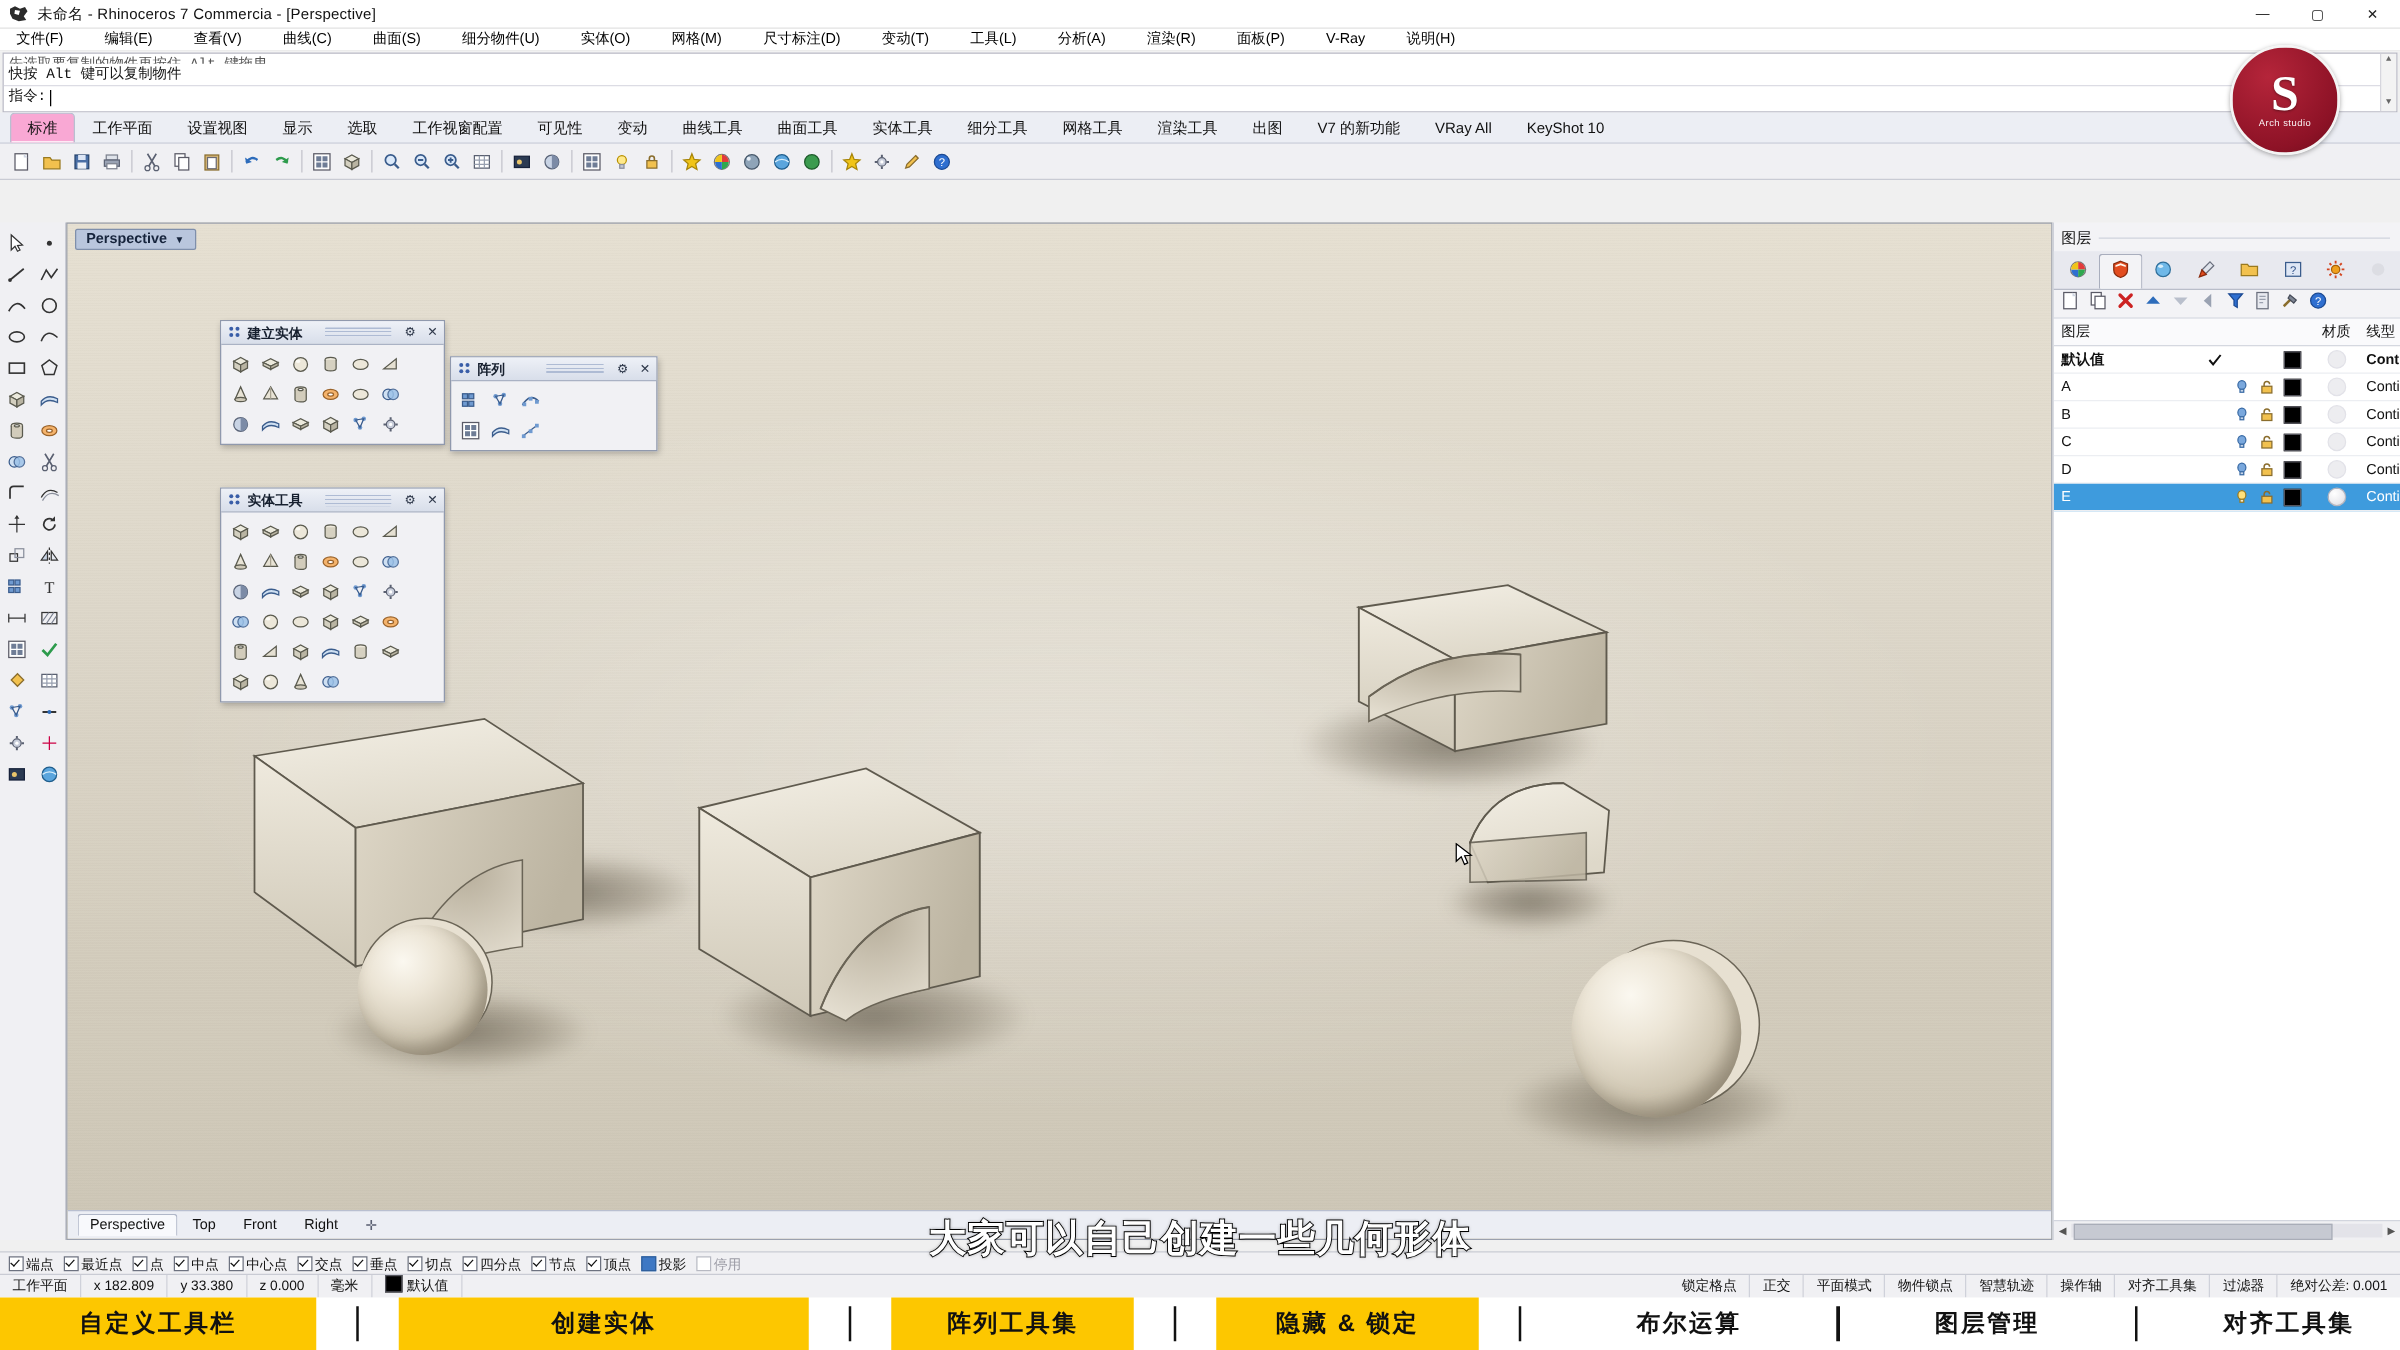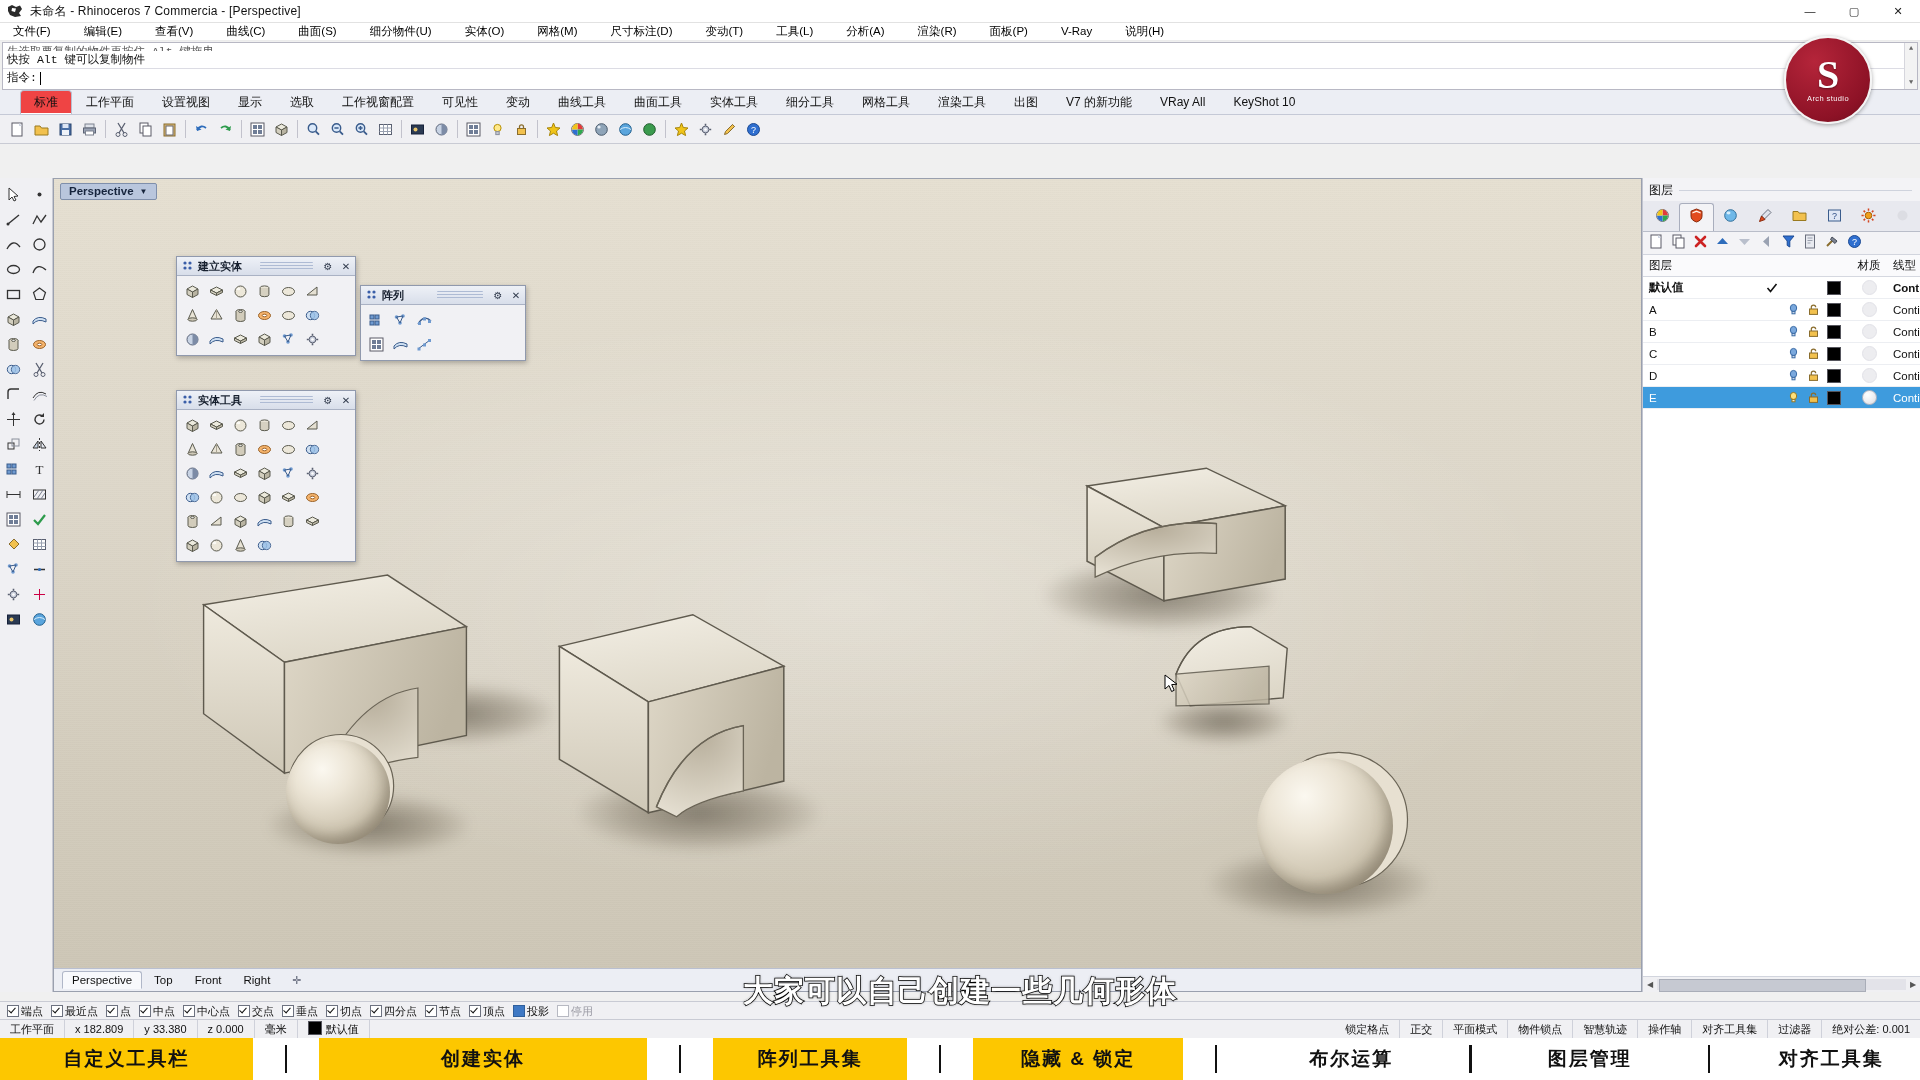--- a/index.html
+++ b/index.html
@@ -34,21 +34,21 @@
     animation:blink 1.06s steps(1) infinite;}
   @keyframes blink{0%,50%{opacity:1}50.01%,100%{opacity:0}}
   .cmd-scroll{position:absolute;right:0;top:0;width:12px;height:100%;background:#f3f3f3;border-left:1px solid #d6d6dd;}
   .cmd-scroll .arr{font-size:7px;color:#666;text-align:center;line-height:10px;}
 
   
   .tabstrip{height:24px;background:#eceef4;display:flex;align-items:flex-end;position:relative;
     border-bottom:1px solid #c5c9d6;padding-left:8px;}
   .tab{font-size:12px;color:#111;padding:3px 13px 4px 13px;line-height:16px;white-space:nowrap;
     border:1px solid transparent;border-bottom:none;border-radius:4px 4px 0 0;}
-  .tab.active{background:#ef4444;border-color:#b9bfd0;box-shadow:0 -1px 0 #fff inset;margin-left:12px;}
+  .tab.active{background:#f9a8d4;border-color:#b9bfd0;box-shadow:0 -1px 0 #fff inset;}
 
   
   .maintoolbar{height:28px;background:#f0f0f3;display:flex;align-items:center;padding-left:6px;
     border-bottom:1px solid #c9cbd4;gap:1px;position:relative;}
   .tbtn{width:21px;height:21px;display:flex;align-items:center;justify-content:center;border:1px solid transparent;}
   .tsep{width:1px;height:18px;background:#c2c2cc;margin:0 3px;}
 
   
   .logo{position:absolute;right:48px;top:36px;width:84px;height:84px;border-radius:50%;
     background:radial-gradient(circle at 34% 28%,#b5253a 0%,#8d1226 70%,#6c0c1b 100%);

